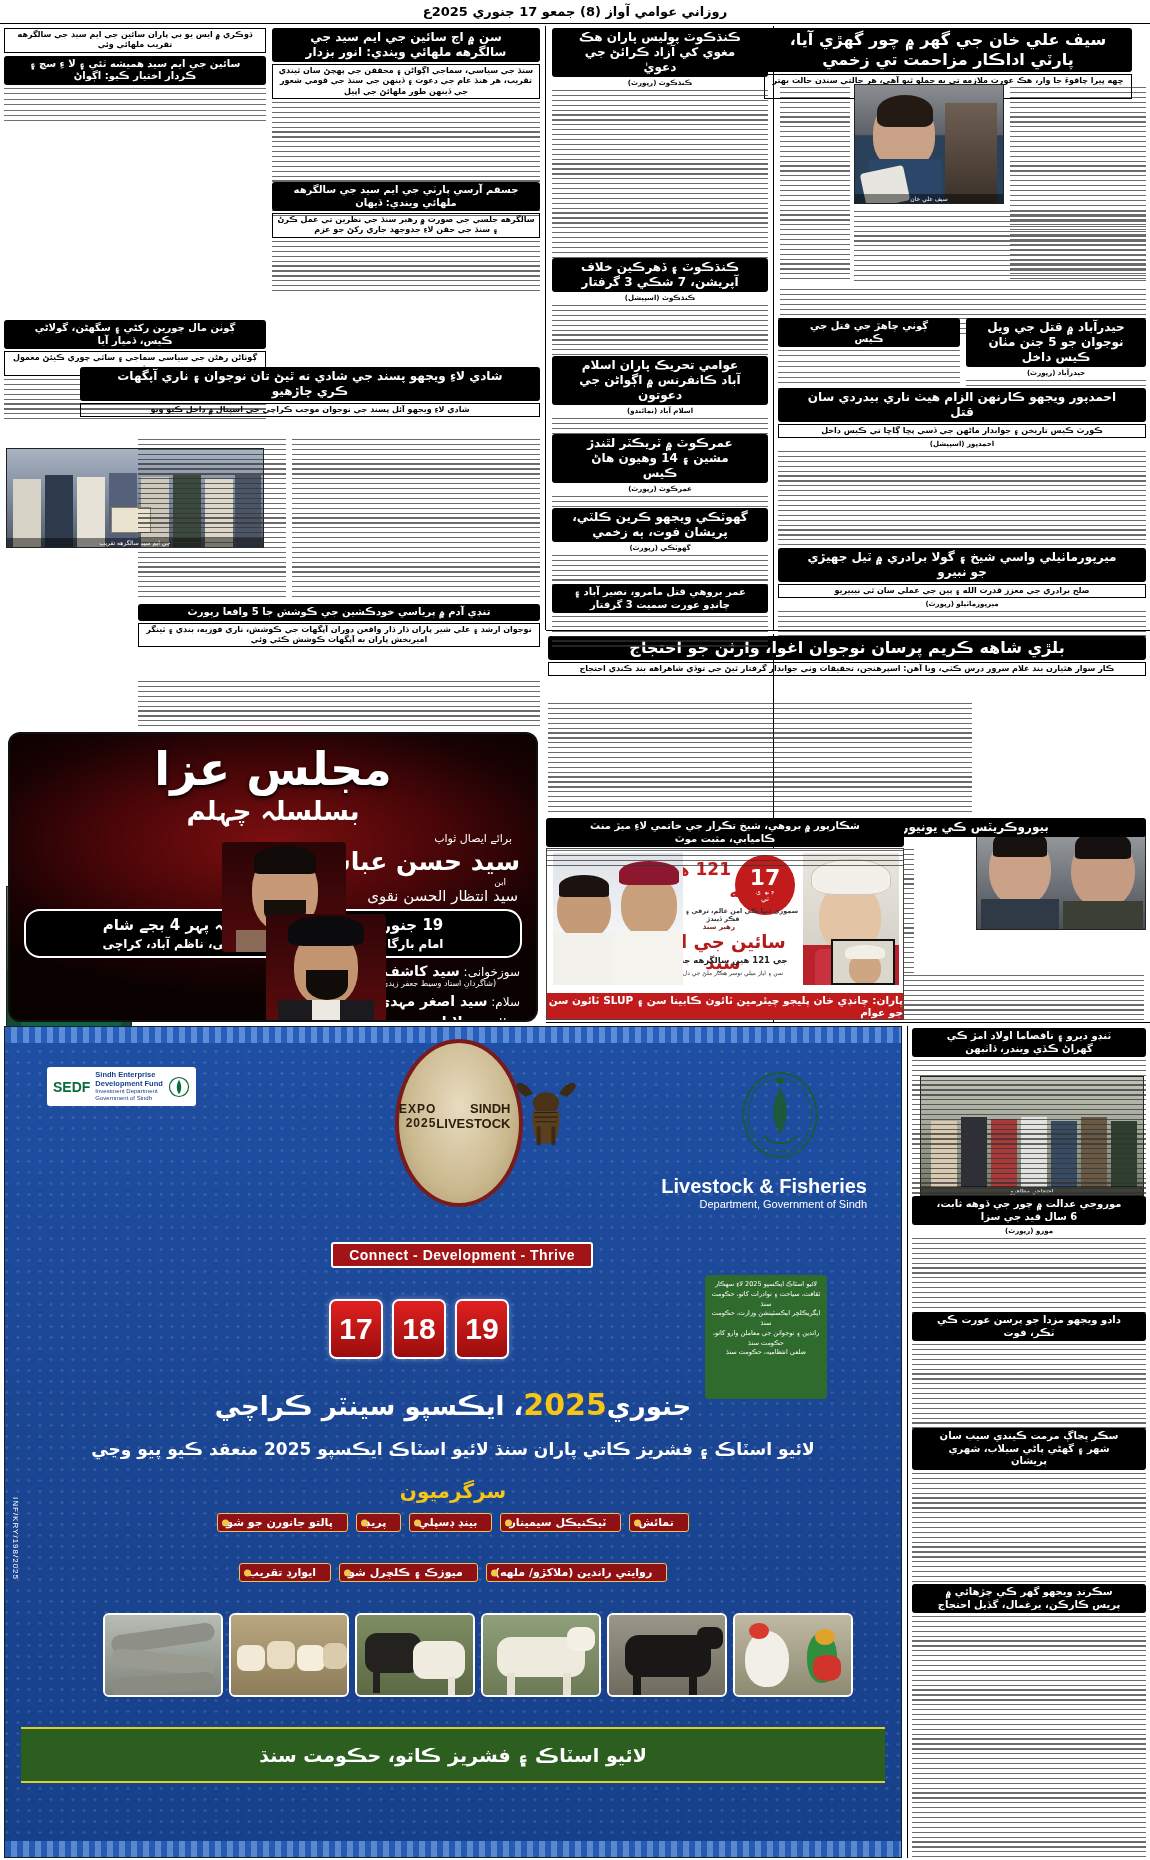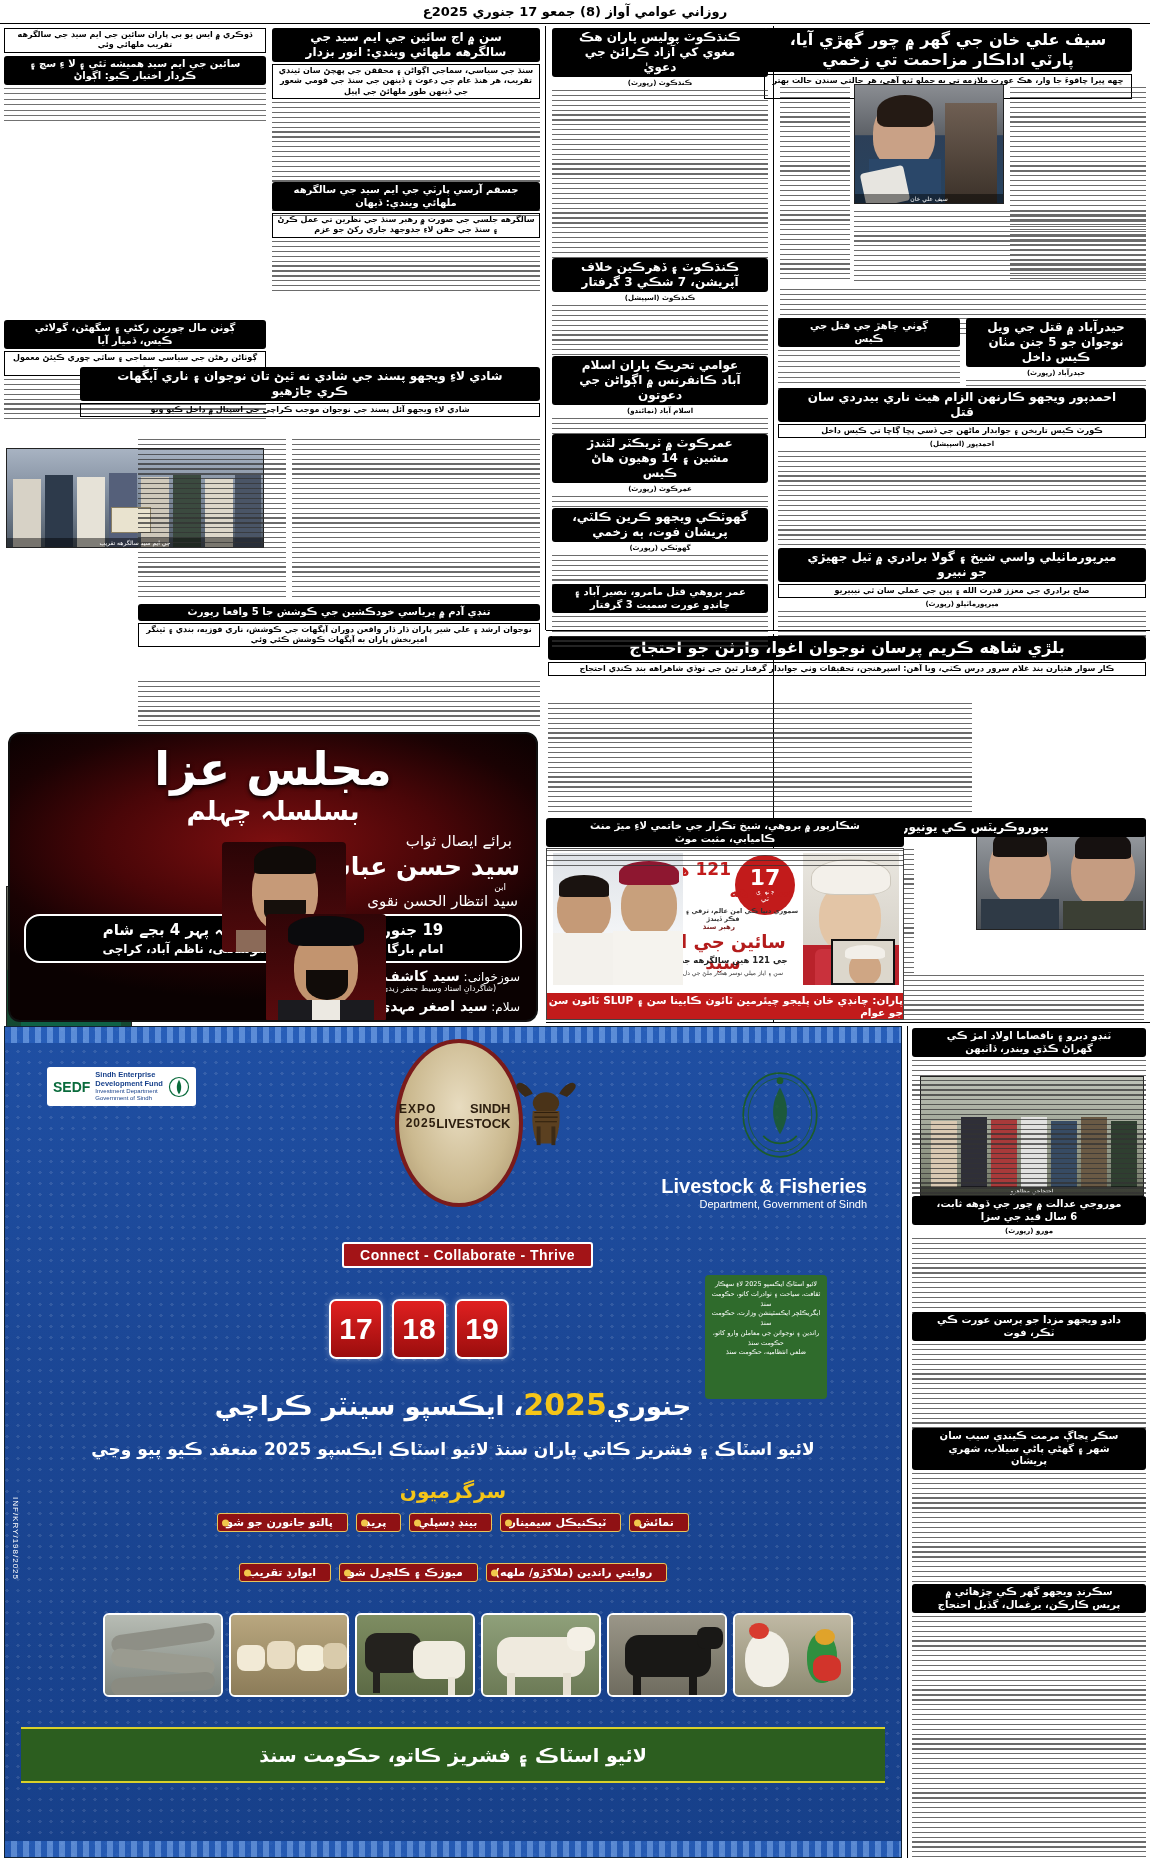--- a/index.html
+++ b/index.html
@@ -73,21 +73,21 @@
     position: absolute; border: 2px solid #111; border-radius: 12px;
     background:
       radial-gradient(ellipse 70% 55% at 50% 38%, #7d0f10 0%, #4a0608 45%, #1a0203 78%, #0a0101 100%);
     color: #fff; overflow: hidden;
   }
   .majlis .t1 {
     text-align: center; font-size: 46px; font-weight: bold; color: #fff;
     margin-top: 8px; letter-spacing: 1px; text-shadow: 0 2px 4px #000;
   }
   .majlis .t2 { text-align: center; font-size: 26px; font-weight: bold; margin-top: 0px; }
-  .majlis .t3 { text-align: right; font-size: 15px; margin: 6px 24px 0 0; }
+  .majlis .t3 { text-align: right; font-size: 11px; margin: 6px 24px 0 0; }
   .majlis .t4 { text-align: right; font-size: 25px; font-weight: bold; margin: 2px 16px 0 0; }
   .majlis .t5 { text-align: right; font-size: 9px; margin: 1px 30px 0 0; }
   .majlis .t6 { text-align: right; font-size: 15px; margin: 0px 18px 0 0; }
   .majlis .box {
     margin: 8px 14px 0 14px; border: 2px solid #fff; border-radius: 16px;
     background: #000; padding: 5px 6px; text-align: center;
   }
   .majlis .box .l1 { font-size: 15px; font-weight: bold; }
   .majlis .box .l2 { font-size: 12px; font-weight: bold; margin-top: 3px; }
   .majlis .l { text-align: right; font-size: 12px; margin: 5px 16px 0 0; }
@@ -535,21 +535,21 @@
         <div>Development Fund</div>
         <div style="font-weight:normal; font-size:6px;">Investment Department</div>
         <div style="font-weight:normal; font-size:6px;">Government of Sindh</div>
       </div>
       <svg viewBox="0 0 30 30" width="22" height="22" aria-hidden="true">
         <circle cx="15" cy="15" r="13" fill="none" stroke="#0a6b3c" stroke-width="1.6"></circle>
         <path d="M15 5 C11 12 11 19 15 25 C19 19 19 12 15 5Z" fill="#0a6b3c"></path>
       </svg>
     </div>
 
-    <div class="tagline" style="right:308px; top:215px;">Connect - Collaborate - Thrive</div>
+    <div class="tagline" style="right:308px; top:215px;">Connect - Development - Thrive</div>
 
     <div class="greenbox" style="right:74px; top:248px; width:122px; height:124px; white-space:pre-line;">لائيو اسٽاڪ ايڪسپو 2025 لاءِ سهڪار
 ثقافت، سياحت ۽ نوادرات کاتو، حڪومت سنڌ
 ايگريڪلچر ايڪسٽينشن وزارت، حڪومت سنڌ
 راندين ۽ نوجوانن جي معاملن وارو کاتو، حڪومت سنڌ
 ضلعي انتظاميه، حڪومت سنڌ</div>
 
     <div style="position:absolute; right:392px; top:272px; display:flex; gap:9px;">
       <div class="daybox">19</div>
       <div class="daybox">18</div>

